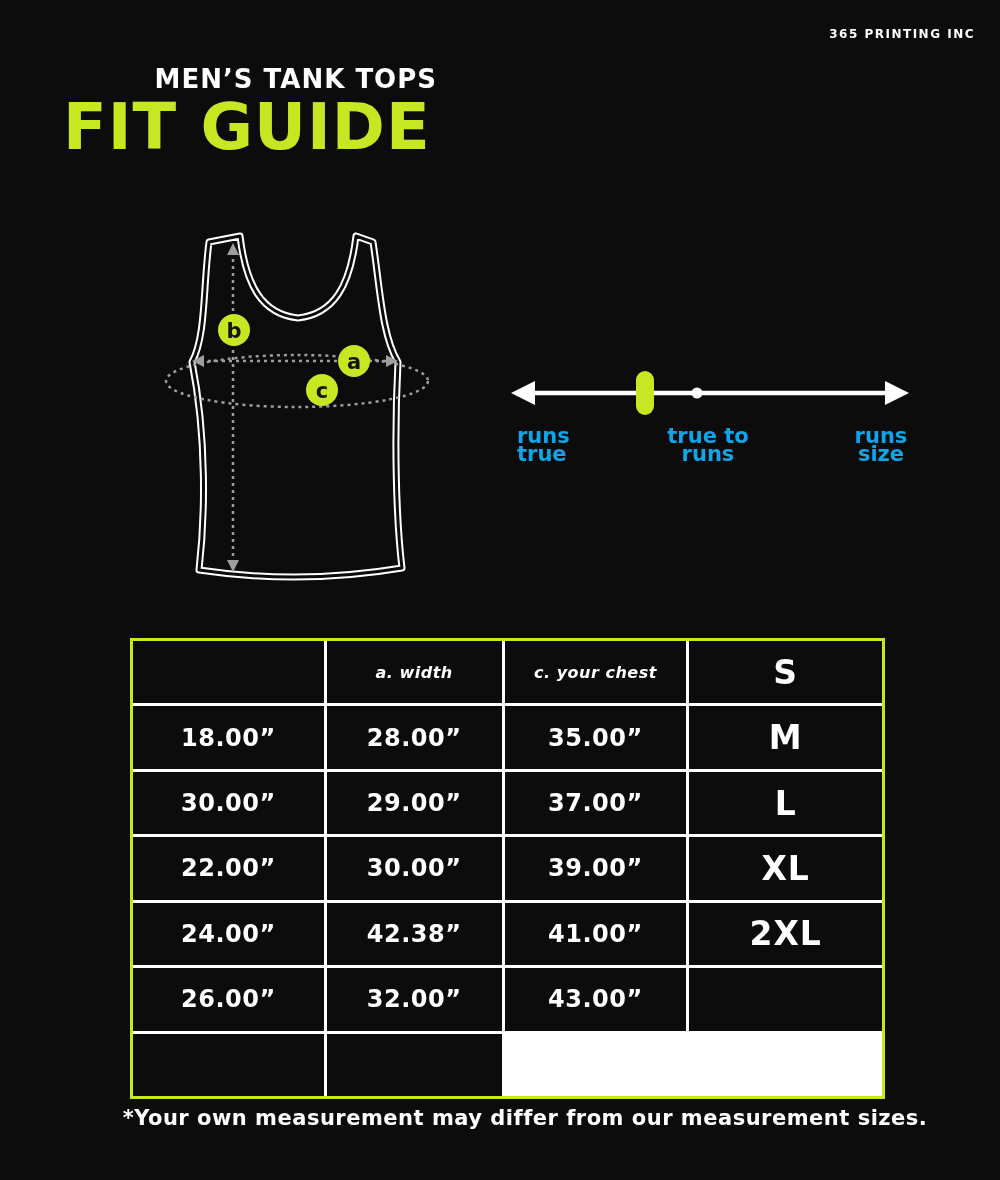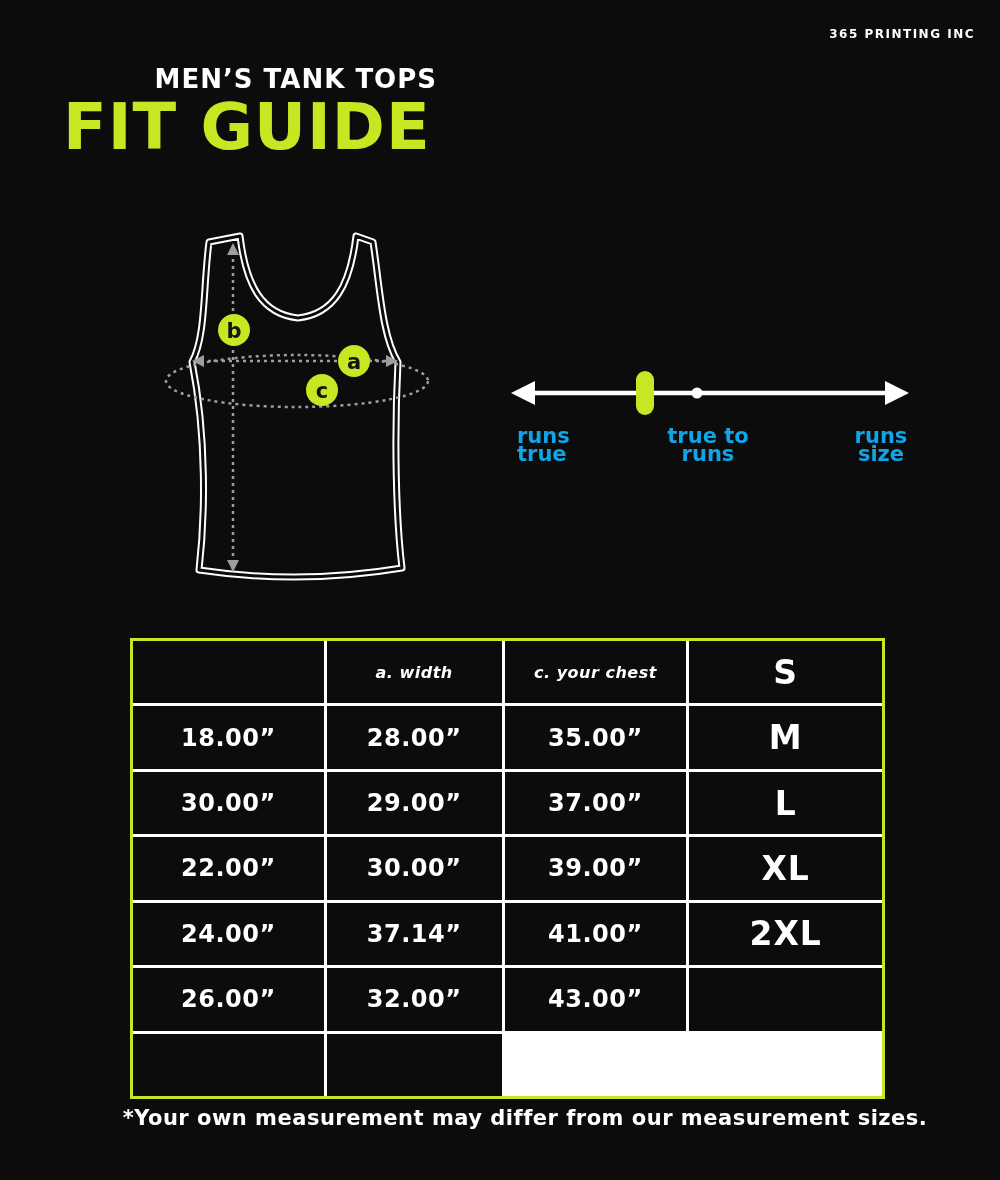--- a/index.html
+++ b/index.html
@@ -122,21 +122,21 @@
     <div class="cell val">29.00”</div>
     <div class="cell val">37.00”</div>
 
     <div class="cell size">L</div>
     <div class="cell val">22.00”</div>
     <div class="cell val">30.00”</div>
     <div class="cell val">39.00”</div>
 
     <div class="cell size">XL</div>
     <div class="cell val">24.00”</div>
-    <div class="cell val">37.14”</div>
+    <div class="cell val">42.38”</div>
     <div class="cell val">41.00”</div>
 
     <div class="cell size">2XL</div>
     <div class="cell val">26.00”</div>
     <div class="cell val">32.00”</div>
     <div class="cell val">43.00”</div>
 
     <div class="cell val"></div>
     <div class="cell val"></div>
     <div class="cell val"></div>

